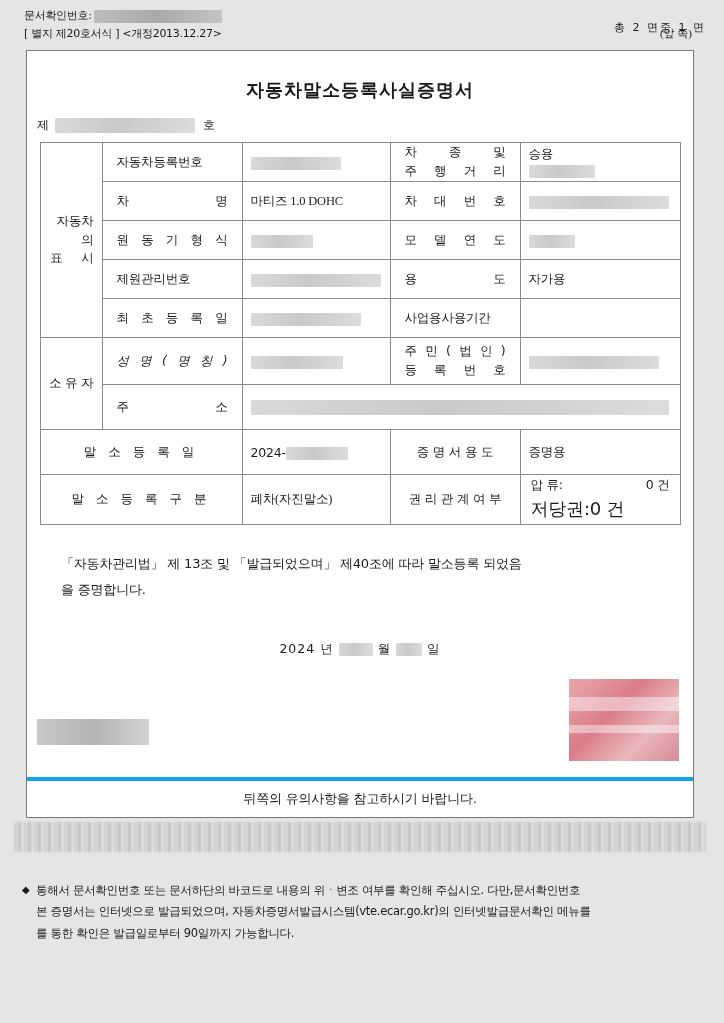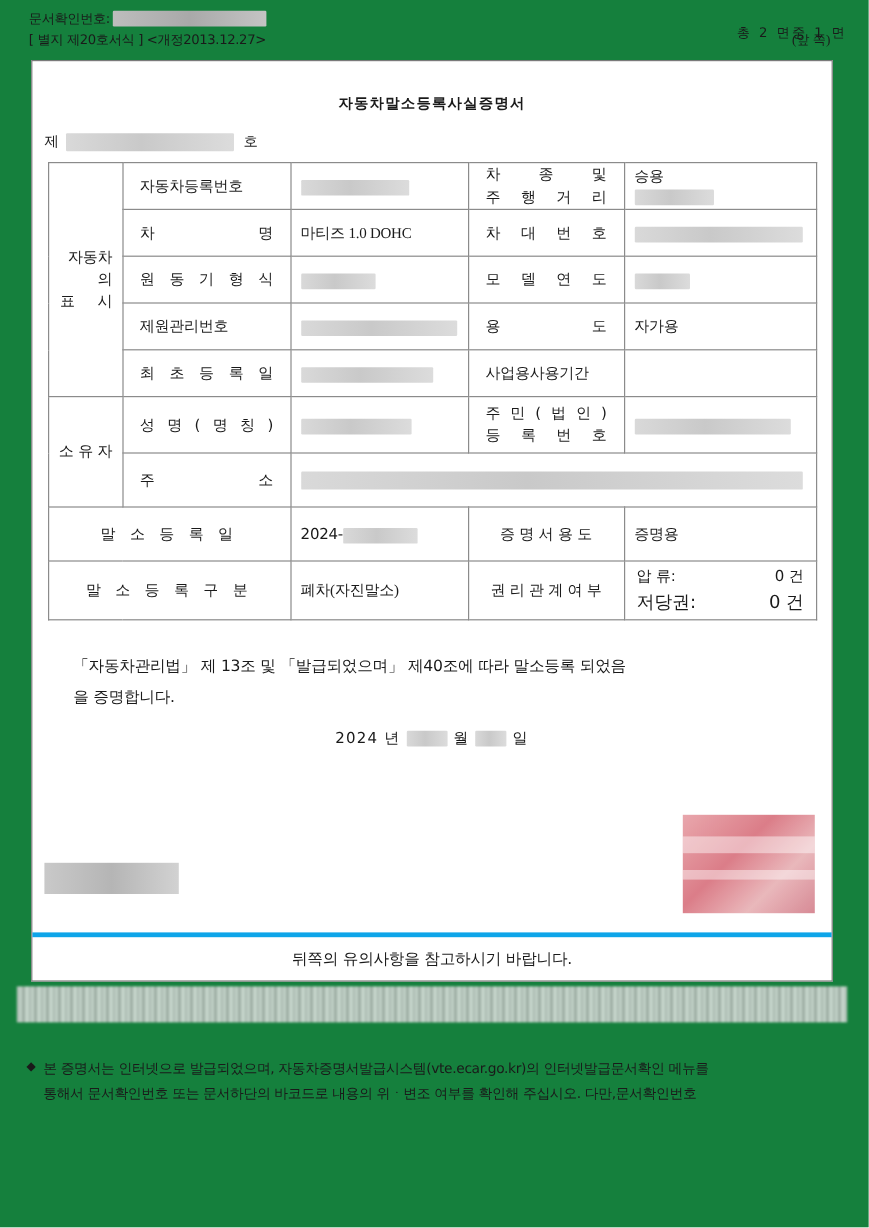--- a/index.html
+++ b/index.html
@@ -12,21 +12,21 @@
     height: 1023px;
     font-family: "DejaVu Sans", "Liberation Sans", sans-serif;
     color: #1a1a1a;
     position: relative;
     overflow: hidden;
   }
   .page {
     position: relative;
     width: 724px;
     height: 1023px;
-    background: #15803d;
+    background: #e5e5e5;
   }
   
   .top-bar {
     position: absolute;
     left: 0; top: 0;
     width: 724px;
     height: 52px;
   }
   .doc-confirm {
     position: absolute;
@@ -61,21 +61,21 @@
     position: absolute;
     left: 26px; top: 50px;
     width: 668px;
     height: 768px;
     border: 1px solid #7a7a7a;
     background: #fff;
     box-sizing: border-box;
   }
   .title {
     text-align: center;
-    font-size: 12px;
+    font-size: 18px;
     font-weight: bold;
     letter-spacing: 1px;
     margin-top: 27px;
   }
   .serial-row {
     margin-top: 12px;
     margin-left: 10px;
     height: 22px;
     font-size: 12px;
     display: flex;
@@ -132,21 +132,21 @@
   
   .statement {
     margin: 26px 34px 0 34px;
     font-size: 13px;
     line-height: 2.0;
     letter-spacing: -0.2px;
   }
   .date-line {
     text-align: center;
     font-size: 12.5px;
-    margin-top: 12px;
+    margin-top: 38px;
     letter-spacing: 1px;
   }
   .seal {
     position: absolute;
     right: 14px;
     top: 628px;
     width: 110px;
     height: 82px;
     background: linear-gradient(135deg,#e7a0a6,#d9737f 40%,#e8b2b6 70%,#d4818d);
     filter: blur(0.6px);
@@ -277,21 +277,21 @@
 
         <tr>
           <td class="lbl">최 초 등 록 일</td>
           <td><span class="red" style="width:110px;"></span></td>
           <td class="lbl">사업용사용기간</td>
           <td class="val"></td>
         </tr>
 
         <tr>
           <td class="vert" rowspan="2">소 유 자</td>
-          <td class="lbl" style="height:46px;">성 명 ( 명 칭 )</td>
+          <td class="lbl" style="height:46px;font-style:italic;">성 명 ( 명 칭 )</td>
           <td><span class="red" style="width:92px;"></span></td>
           <td class="lbl two-line">주 민 ( 법 인 )<br>등 록 번 호</td>
           <td><span class="red" style="width:130px;"></span></td>
         </tr>
         <tr>
           <td class="lbl" style="height:44px;">주          소</td>
           <td colspan="3"><span class="red tall" style="width:418px;"></span></td>
         </tr>
 
         <tr>
@@ -305,21 +305,21 @@
 
         <tr>
           <td colspan="2" class="lbl-center" style="height:48px;letter-spacing:4px;">말 소 등 록 구 분</td>
           <td class="val">폐차(자진말소)</td>
           <td class="lbl-center">권 리 관 계  여 부</td>
           <td style="padding:0 10px;">
             <div style="display:flex;justify-content:space-between;font-size:12.5px;line-height:1.6;">
               <span>압  류:</span>
               <span>0 건</span>
             </div>
-            <div style="display:flex;justify-content:space-between;font-size:15px;line-height:1.6;">
+            <div style="display:flex;justify-content:flex-start;font-size:18px;line-height:1.6;">
               <span>저당권:</span>
               <span>0 건</span>
             </div>
           </td>
         </tr>
       </tbody>
     </table>
 
     <div class="statement">
       <div>「자동차관리법」 제 13조 및 「발급되었으며」 제40조에 따라 말소등록 되었음</div>
@@ -344,18 +344,19 @@
     <div class="footnote-bar">
       <span>뒤쪽의 유의사항을 참고하시기 바랍니다.</span>
     </div>
   </div>
 
   <div class="barcode"></div>
 
   <div class="notice">
     <span class="diamond">◆</span>
     <div class="body">
+      <div>통해서 문서확인번호 또는 문서하단의 바코드로 내용의 위ㆍ변조 여부를 확인해 주십시오. 다만,문서확인번호</div>
       <div>본 증명서는 인터넷으로 발급되었으며, 자동차증명서발급시스템(vte.ecar.go.kr)의 인터넷발급문서확인 메뉴를</div>
-      <div>통해서 문서확인번호 또는 문서하단의 바코드로 내용의 위ㆍ변조 여부를 확인해 주십시오. 다만,문서확인번호</div>
+      <div>를 통한 확인은 발급일로부터 90일까지 가능합니다.</div>
     </div>
   </div>
 
 </div>
 
 </body></html>

